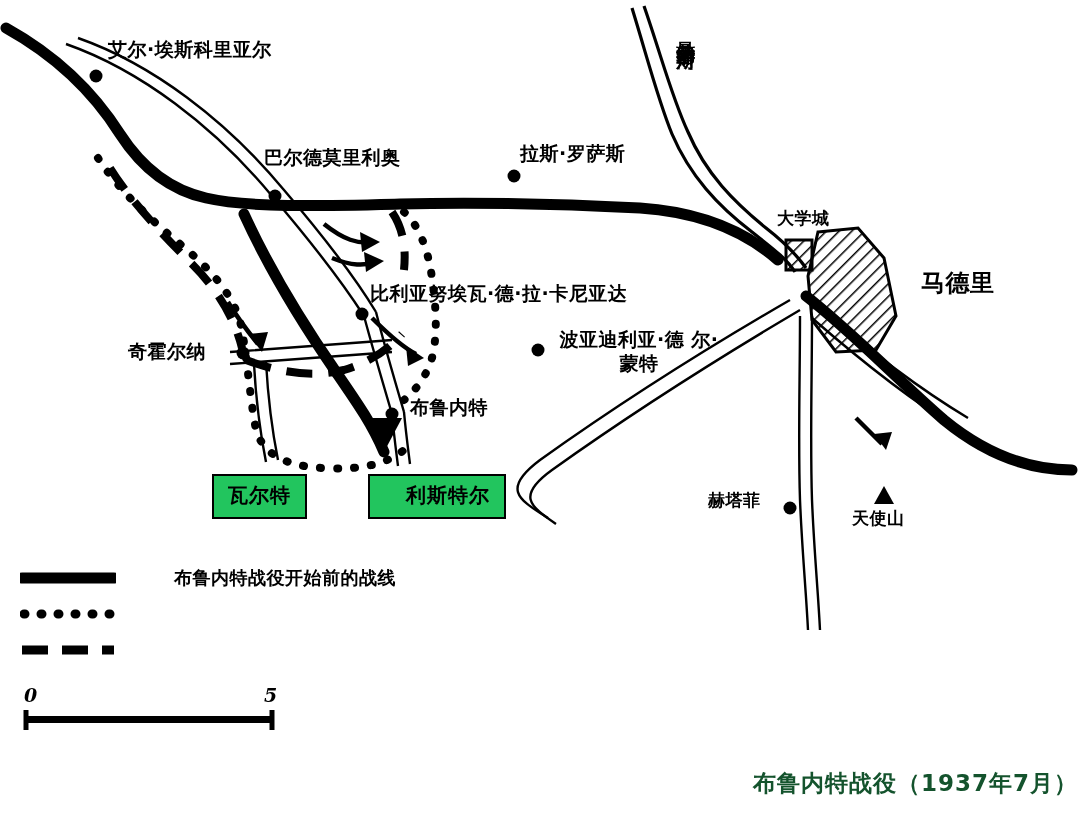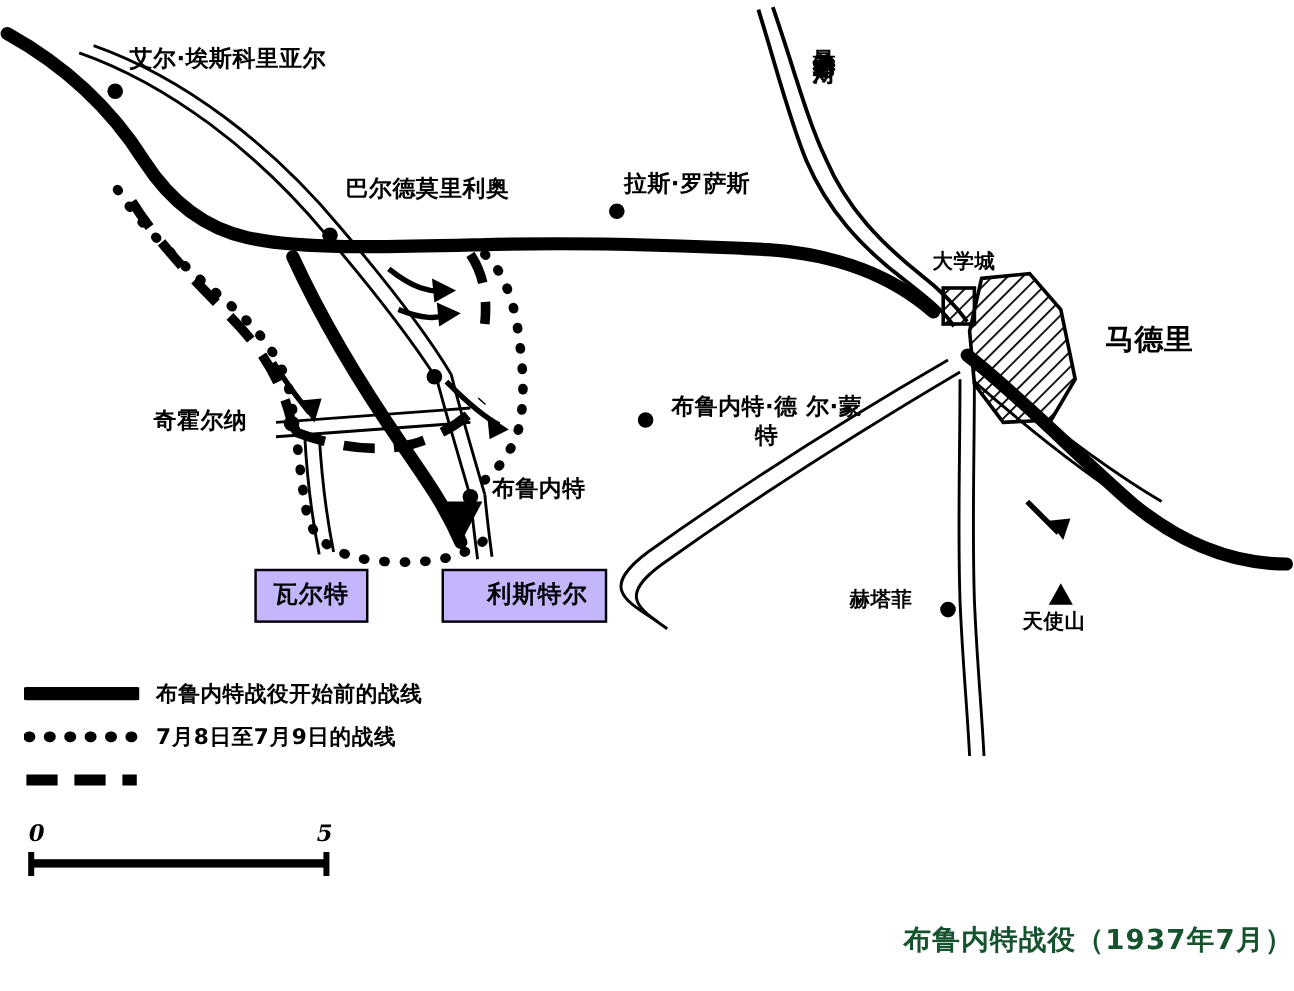--- a/index.html
+++ b/index.html
@@ -45,38 +45,39 @@
   }
   .label.two-line {
     white-space: normal;
     width: 170px;
     text-align: center;
   }
   .city-box {
     position: absolute;
     border: 2.5px solid #000;
     padding: 6px 14px 8px 14px;
-    background: #c4b5fd;
+    background: #22c55e;
     font-family: "DejaVu Sans", "Liberation Sans", sans-serif;
     font-size: 20px;
     font-weight: 700;
     color: #000;
     white-space: nowrap;
     letter-spacing: 1px;
   }
   .legend {
     position: absolute;
     left: 20px;
     top: 560px;
     width: 430px;
   }
   .legend-row {
     display: flex;
     align-items: center;
     height: 36px;
+    gap: 44px;
   }
   .legend-symbol {
     width: 96px;
     height: 20px;
     margin-right: 14px;
     flex: 0 0 96px;
   }
   .legend-text {
     font-family: "DejaVu Sans", "Liberation Sans", sans-serif;
     font-size: 18px;
@@ -223,28 +224,29 @@
       <circle cx="362" cy="314" r="6.5"></circle>
       <circle cx="243" cy="353" r="6.5"></circle>
       <circle cx="538" cy="350" r="6.5"></circle>
       <circle cx="392" cy="414" r="6.5"></circle>
       <circle cx="790" cy="508" r="6.5"></circle>
     </g>
   </svg>
 
   <div class="label" style="left:108px; top:38px;">艾尔·埃斯科里亚尔</div>
 
-  <div class="label" style="left:264px; top:146px;margin-left:24px;">巴尔德莫里利奥</div>
+  <div class="label" style="left:264px; top:146px;">巴尔德莫里利奥</div>
 
   <div class="label" style="left:520px; top:142px;">拉斯·罗萨斯</div>
 
+  <div class="label" style="left:370px; top:282px;">比利亚努埃瓦·德·拉·卡尼亚达</div>
 
   <div class="label" style="left:128px; top:340px;">奇霍尔纳</div>
 
-  <div class="label two-line" style="left:554px; top:328px;">布鲁内特·德
+  <div class="label two-line" style="left:554px; top:328px;">波亚迪利亚·德
 尔·蒙特</div>
 
   <div class="label" style="left:410px; top:396px;">布鲁内特</div>
 
   <div class="label small" style="left:708px; top:490px;">赫塔菲</div>
 
   <div class="label small" style="left:777px; top:208px;">大学城</div>
 
   <div class="label" style="left:900px; top:268px; font-size:24px;margin-left:21px;">马德里</div>
 
@@ -259,21 +261,20 @@
     <div class="legend-row">
       <svg class="legend-symbol" viewBox="0 0 96 20">
         <line x1="2" y1="10" x2="94" y2="10" stroke="#000" stroke-width="11" stroke-linecap="round"></line>
       </svg>
       <span class="legend-text">布鲁内特战役开始前的战线</span>
     </div>
     <div class="legend-row">
       <svg class="legend-symbol" viewBox="0 0 96 20">
         <line x1="4" y1="10" x2="92" y2="10" stroke="#000" stroke-width="9" stroke-linecap="round" stroke-dasharray="1 16"></line>
       </svg>
-      <span class="legend-text">7月8日至7月9日的战线</span>
     </div>
     <div class="legend-row">
       <svg class="legend-symbol" viewBox="0 0 96 20">
         <line x1="2" y1="10" x2="94" y2="10" stroke="#000" stroke-width="9" stroke-dasharray="26 14"></line>
       </svg>
     </div>
   </div>
 
   <div class="scalebar">
     <div class="scale-ends">

